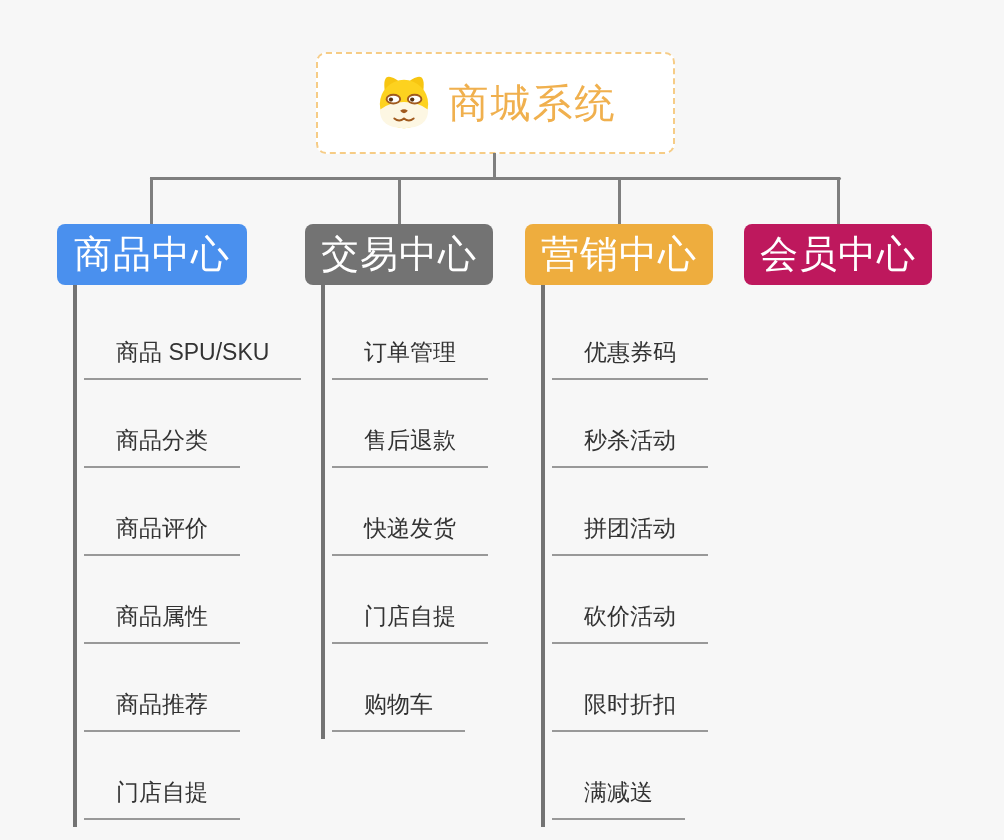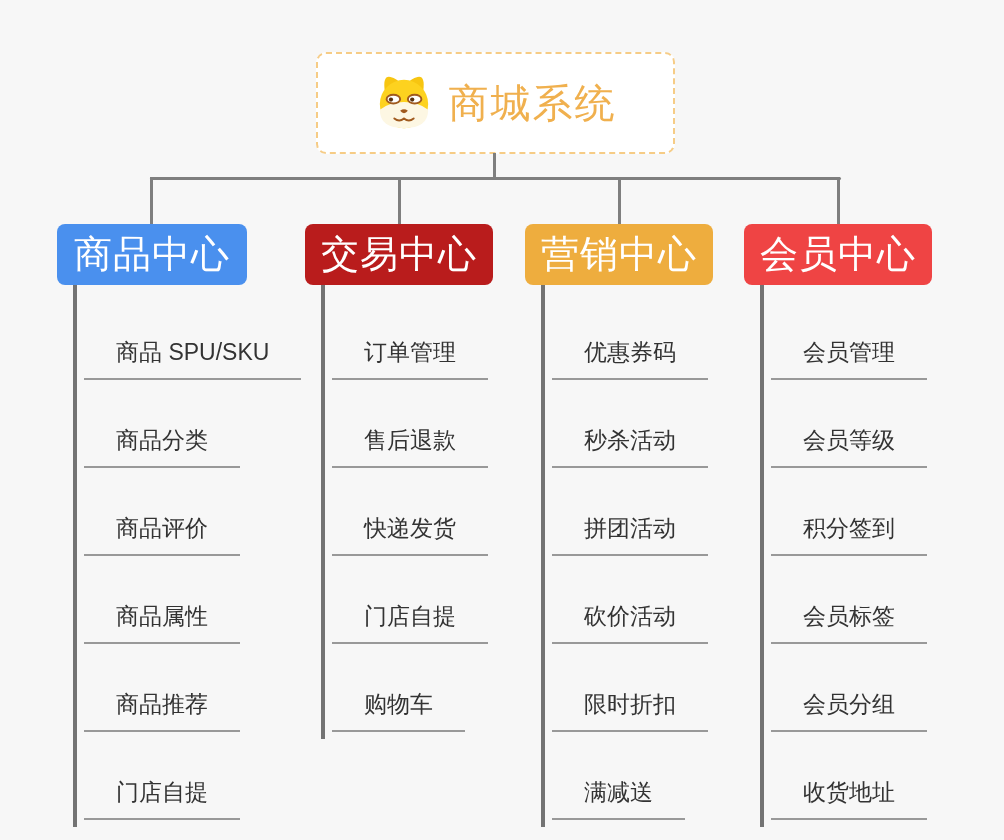--- a/index.html
+++ b/index.html
@@ -115,21 +115,21 @@
         <li>商品 SPU/SKU</li>
         <li>商品分类</li>
         <li>商品评价</li>
         <li>商品属性</li>
         <li>商品推荐</li>
         <li>门店自提</li>
       </ul>
   </div>
 
   <div class="branch branch-2">
-    <div class="cat-box" style="background: #b91c1c;">交易中心</div>
+    <div class="cat-box" style="background: #737373;">交易中心</div>
     <ul class="sub-list">
         <li>订单管理</li>
         <li>售后退款</li>
         <li>快递发货</li>
         <li>门店自提</li>
         <li>购物车</li>
       </ul>
   </div>
 
   <div class="branch branch-3">
@@ -138,24 +138,16 @@
         <li>优惠券码</li>
         <li>秒杀活动</li>
         <li>拼团活动</li>
         <li>砍价活动</li>
         <li>限时折扣</li>
         <li>满减送</li>
       </ul>
   </div>
 
   <div class="branch branch-4">
-    <div class="cat-box" style="background: #ef4444;">会员中心</div>
-    <ul class="sub-list">
-        <li>会员管理</li>
-        <li>会员等级</li>
-        <li>积分签到</li>
-        <li>会员标签</li>
-        <li>会员分组</li>
-        <li>收货地址</li>
-      </ul>
+    <div class="cat-box" style="background: #be185d;">会员中心</div>
   </div>
 
 </div>
 
 </body></html>

